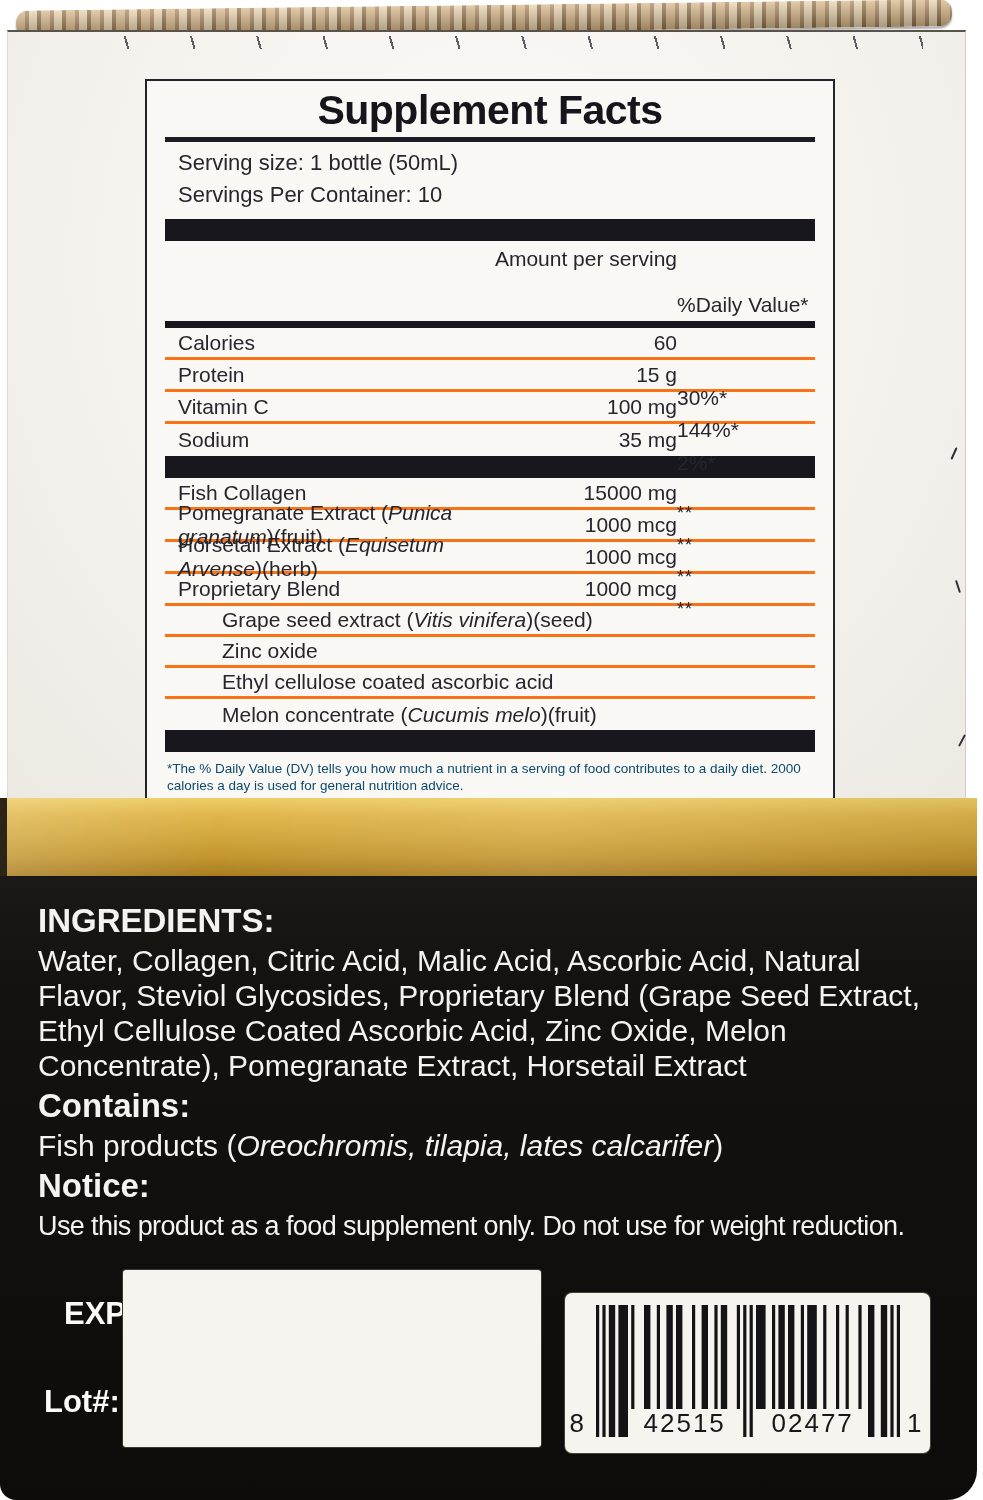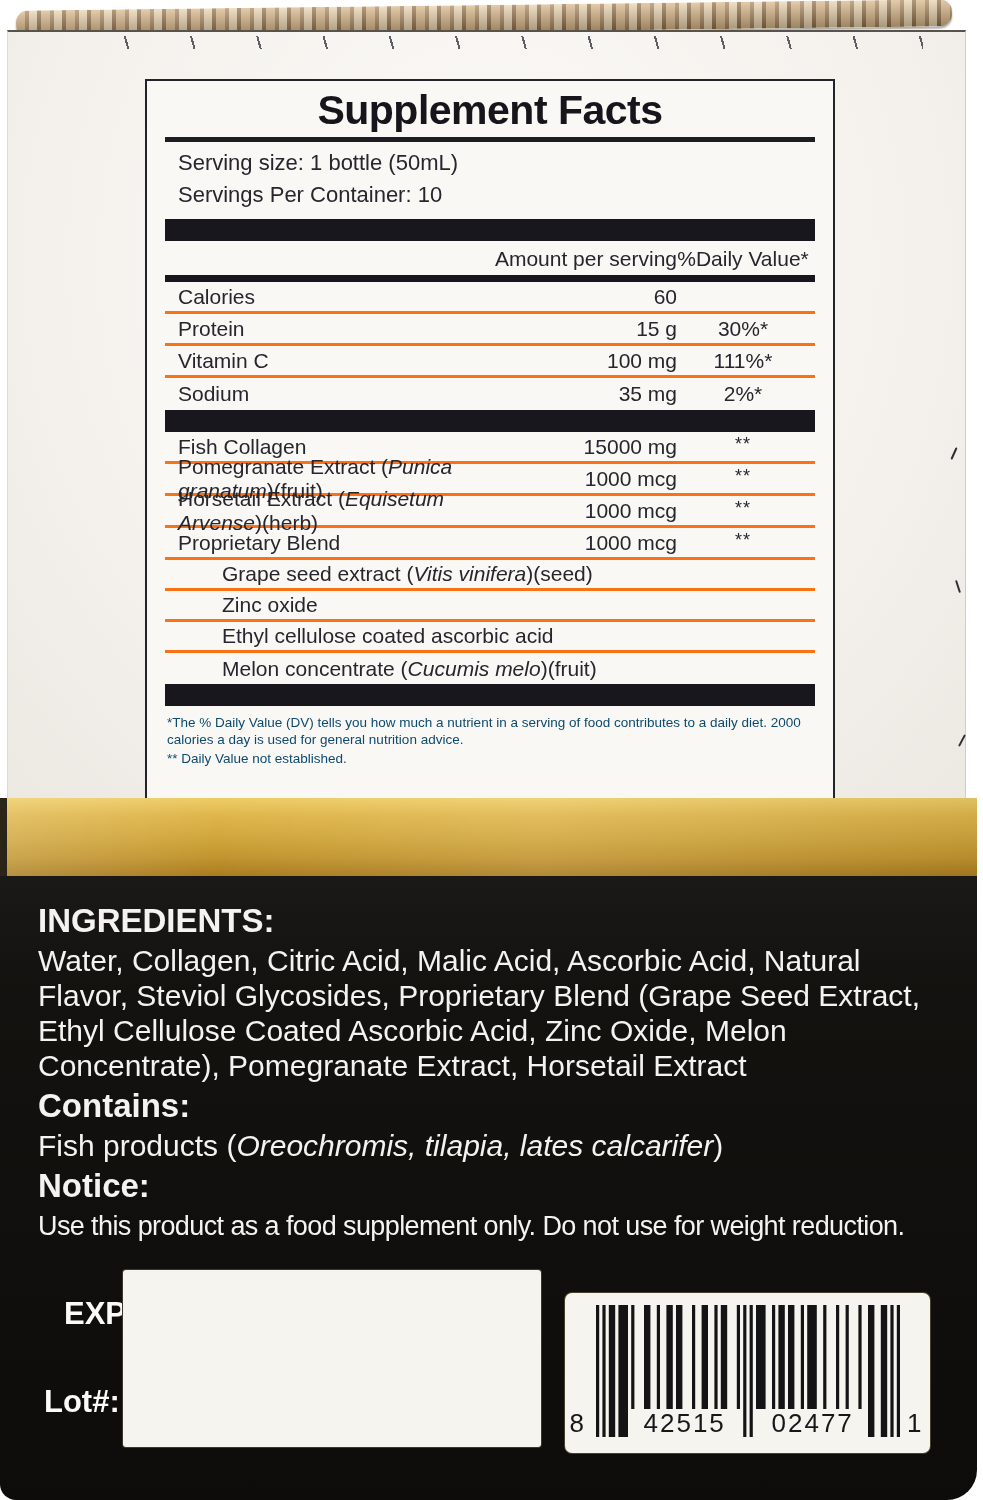--- a/index.html
+++ b/index.html
@@ -43,21 +43,21 @@
   .rule{height:5px;background:#1d1d24;margin-top:5px;}
   .sv{font-size:22px;line-height:25px;padding-left:13px;}
   .sv1{margin-top:8px;} .sv2{margin-top:7px;}
   .bar{background:#17171d;}
   .bar.thick{height:22px;}
   .bar.b1{margin-top:12px;}
   .bar.med{height:7px;}
   .hdr{display:flex;font-size:21px;line-height:24px;padding:6px 0 4px 13px;}
   .name{flex:1;}
   .amt{width:210px;text-align:right;}
-  .dv{width:132px;text-align:center;padding-right:6px;}
+  .dv{width:132px;text-align:left;padding-right:6px;margin-top:46px;}
   .sf-row{display:flex;align-items:center;box-sizing:border-box;height:32px;
     font-size:21px;border-bottom:3px solid #f97316;padding-left:13px;}
   .sf-row.nb{border-bottom:none;}
   .sf-row.sub{height:31px;padding-left:57px;}
   .stars{font-size:18px;position:relative;top:-4px;letter-spacing:1px;}
   .it{font-style:italic;}
   .footnote{font-size:13.5px;line-height:17px;color:#0c4a6e;padding:8px 6px 0 2px;}
   .footnote .fn2{margin-top:2px;}
 
   
@@ -113,21 +113,21 @@
       <span class="dv"></span>
     </div>
     <div class="sf-row">
       <span class="name"><span>Protein</span></span>
       <span class="amt">15 g</span>
       <span class="dv">30%*</span>
     </div>
     <div class="sf-row">
       <span class="name"><span>Vitamin C</span></span>
       <span class="amt">100 mg</span>
-      <span class="dv">111%*</span>
+      <span class="dv">144%*</span>
     </div>
     <div class="sf-row nb">
       <span class="name"><span>Sodium</span></span>
       <span class="amt">35 mg</span>
       <span class="dv">2%*</span>
     </div>
 
     <div class="bar thick"></div>
 
     <div class="sf-row">

